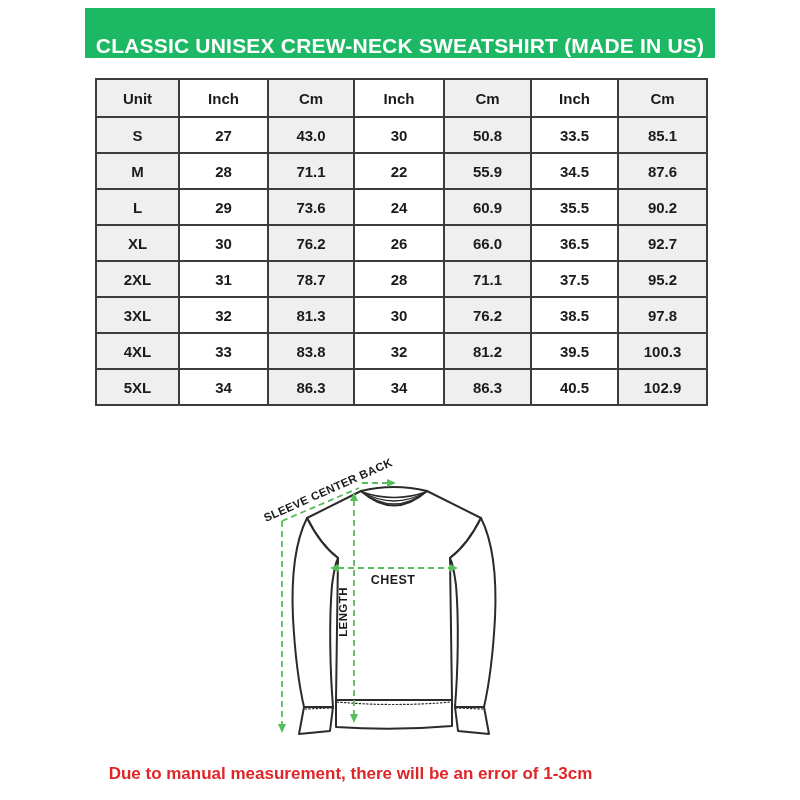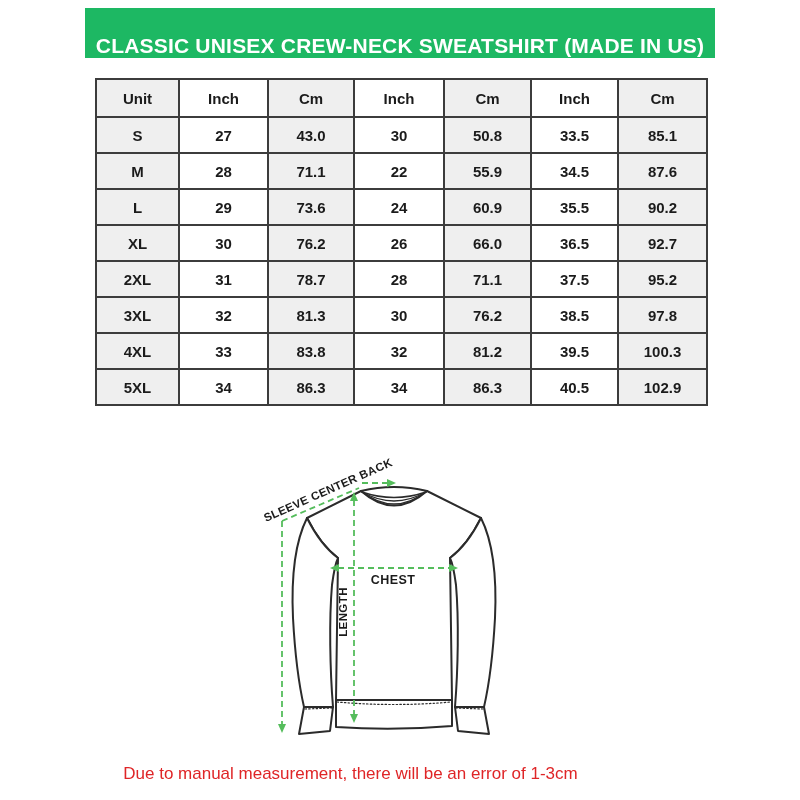--- a/index.html
+++ b/index.html
@@ -28,21 +28,21 @@
   tr.unit-row td { height:38px; }
   tbody.data-rows td { height:36px; }
   .cell-gray { background:#efefef !important;margin-left:24px; }
   .cell-white { background:#ffffff !important; }
   .diagram {
     position:absolute; left:230px; top:450px; width:360px; height:310px;
   }
   .footnote {
     position:absolute; left:0; top:760px; width:701px; height:28px;
     display:flex; align-items:center; justify-content:center;
-    font-weight:normal; font-size:17px; white-space:nowrap;
+    font-weight:bold; font-size:17px; white-space:nowrap;
   }
   svg text { font-family:"Liberation Sans", sans-serif; }
 </style>
 </head>
 <body>
 
 <div class="page">
 
   <div class="banner" id="banner" style="background: rgb(29, 184, 99);">
     <span>CLASSIC UNISEX CREW-NECK SWEATSHIRT (MADE IN US)</span>

